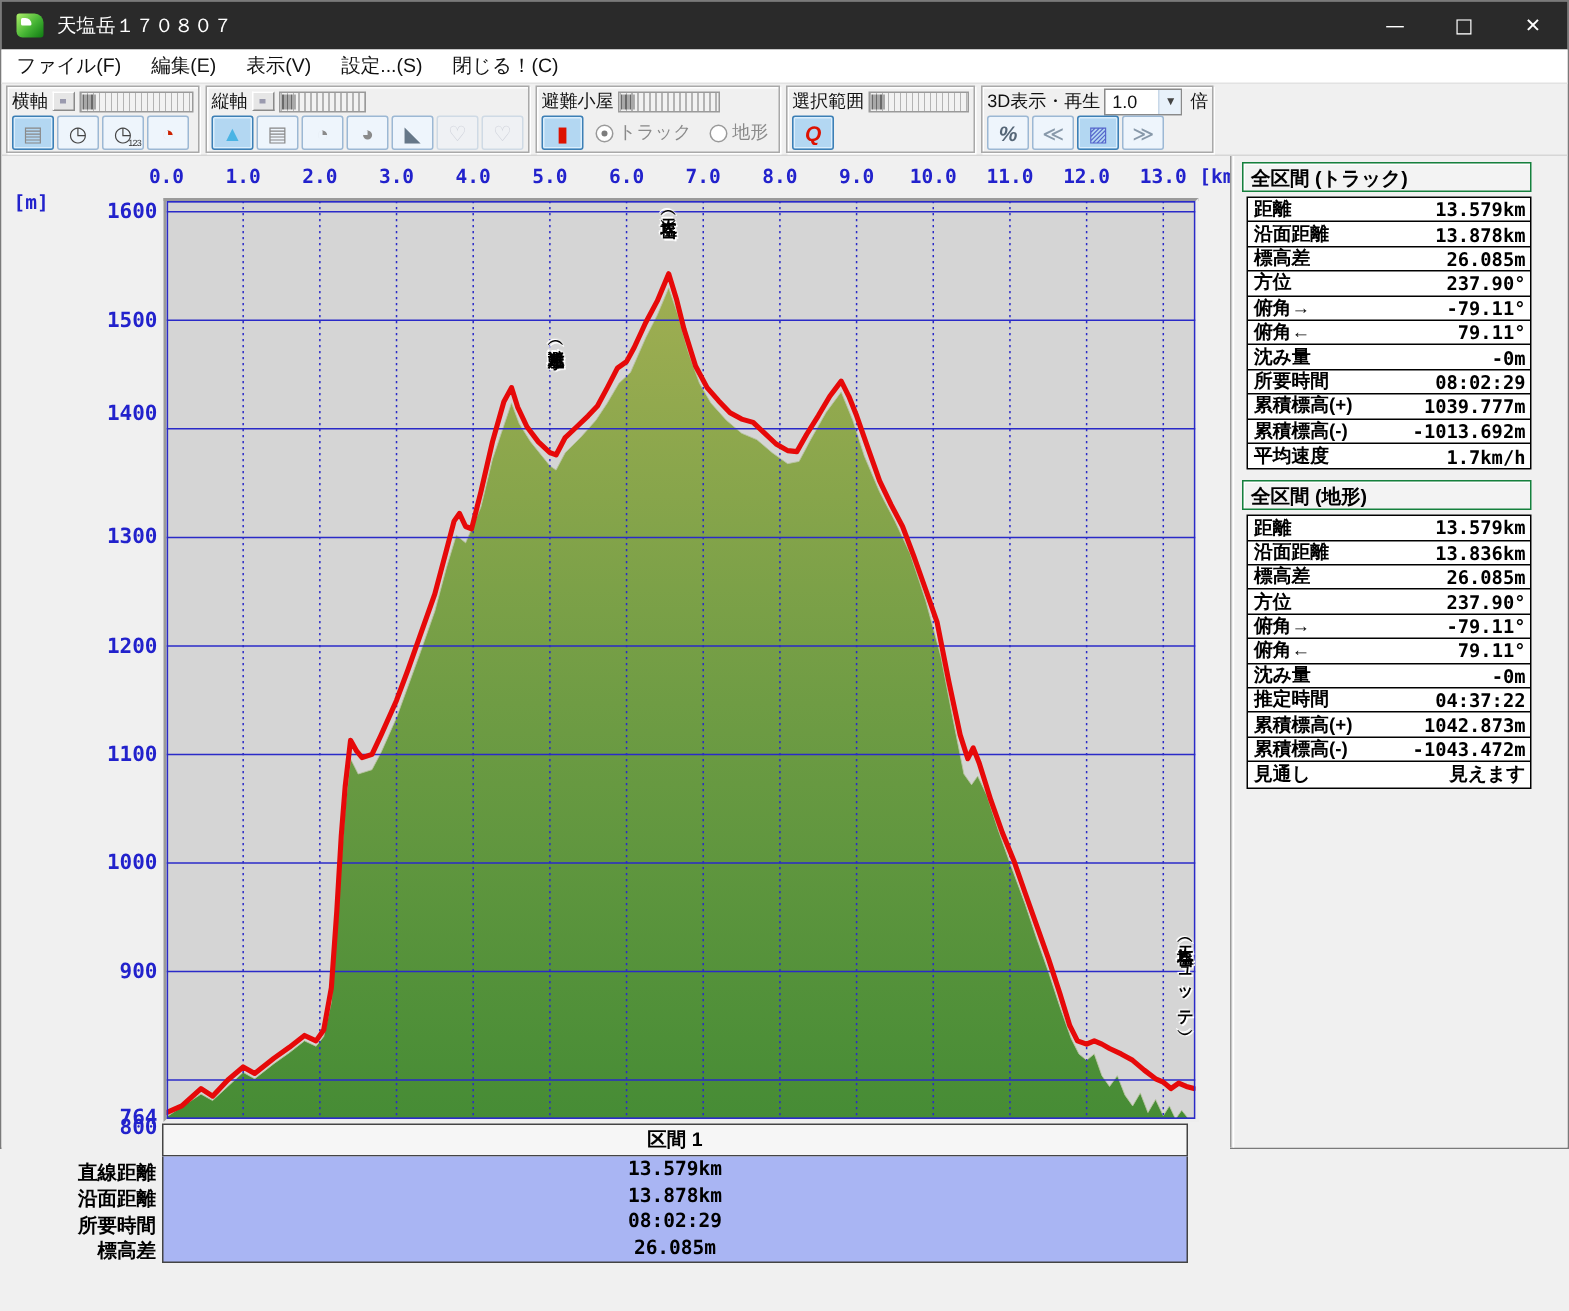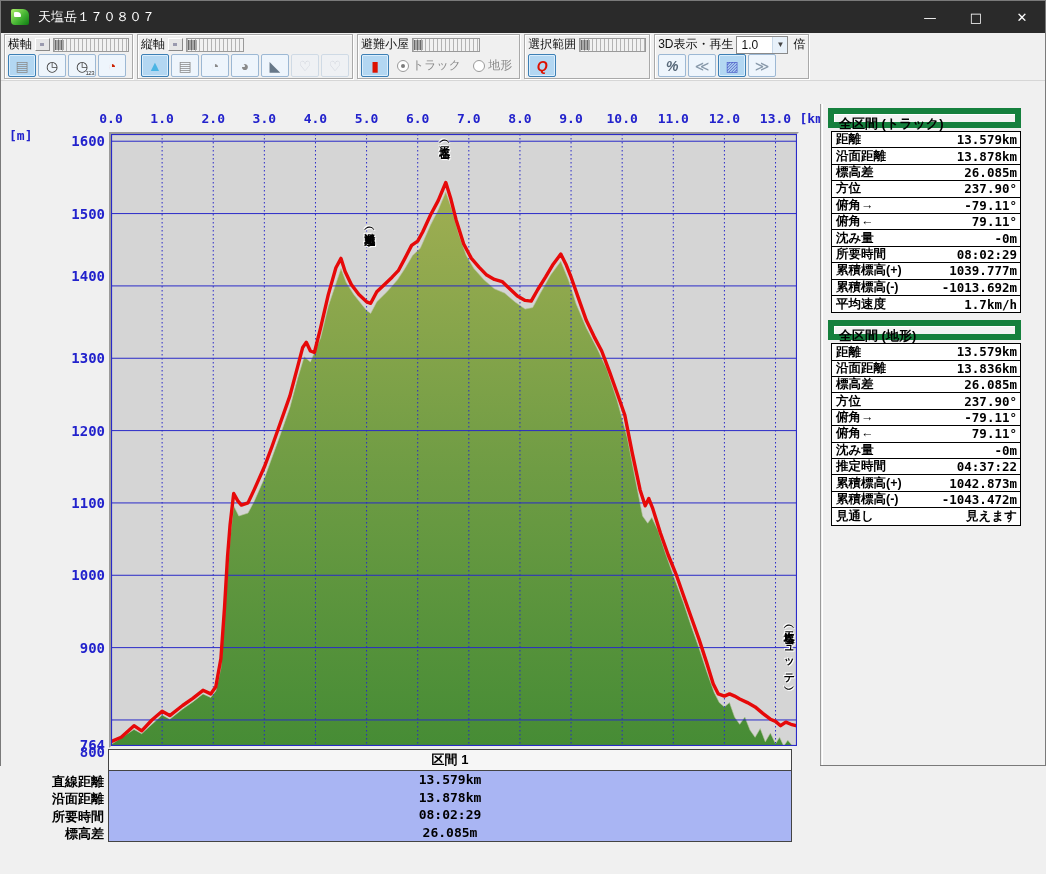--- a/index.html
+++ b/index.html
@@ -55,40 +55,47 @@
   .plot-outer { position:absolute; left:108px; top:28px; width:690px; height:616px; border:2px solid; border-color:#9a9a9a #eeeeee #eeeeee #9a9a9a; }
   .anno { position:absolute; writing-mode:vertical-rl; text-orientation:mixed; font-size:11px; font-weight:bold; color:#000; letter-spacing:1px; text-shadow:0 0 2px #fff,0 0 2px #fff,1px 1px 0 #fff,-1px -1px 0 #fff; white-space:nowrap; }
 
   
   .sec-header { position:absolute; left:107px; top:645px; width:684px; height:22px; background:#f6f6f6; border:1px solid #444; display:flex; align-items:center; justify-content:center; font-size:13px; font-weight:bold; color:#000; }
   .sec-body { position:absolute; left:107px; top:667px; width:684px; border:1px solid #444; border-top:none; background:#a9b5f3; }
   .sec-row { height:17.5px; display:flex; align-items:center; justify-content:center; font-family:"DejaVu Sans Mono", monospace; font-weight:bold; font-size:13px; color:#000; }
   .sec-left-label { position:absolute; left:0; width:103px; text-align:right; font-size:13px; font-weight:bold; color:#000; white-space:nowrap; }
 
   
-  .grp-header { height:20px; border:6px solid #15803d; box-shadow:inset 1px 1px 0 #fff; background:#f3f3f3; font-size:13px; font-weight:bold; color:#000; padding:1px 5px; margin:1px 0 3px 1px; width:193px; white-space:nowrap; }
+  .grp-header { height:20px; border:1px solid #15803d; box-shadow:inset 1px 1px 0 #fff; background:#f3f3f3; font-size:13px; font-weight:bold; color:#000; padding:1px 5px; margin:1px 0 3px 1px; width:193px; white-space:nowrap; }
   .grp-table { width:190px; border:1px solid #000; background:#fff; margin-left:4px; margin-bottom:7px; }
   .grp-row { height:16.4px; display:flex; align-items:center; justify-content:space-between; border-bottom:1px solid #000; padding:0 3px 0 4px; }
   .grp-row:last-child { border-bottom:none; }
   .grp-row .lbl { font-size:12.5px; font-weight:bold; color:#000; white-space:nowrap; }
   .grp-row .val { font-family:"DejaVu Sans Mono", monospace; font-size:12.5px; font-weight:bold; color:#000; white-space:nowrap; }
 </style>
 </head>
 <body>
 
 <div class="window">
   <div class="titlebar">
     <div class="app-icon"></div>
     <div class="title-text">天塩岳１７０８０７</div>
     <div class="win-btns">
       <div class="win-btn">—</div>
       <div class="win-btn">□</div>
       <div class="win-btn">✕</div>
     </div>
   </div>
+  <div class="menubar" id="menubar">
+      <div class="menu-item">ファイル(F)</div>
+      <div class="menu-item">編集(E)</div>
+      <div class="menu-item">表示(V)</div>
+      <div class="menu-item">設定...(S)</div>
+      <div class="menu-item">閉じる！(C)</div>
+    </div>
   <div class="toolbar" id="toolbar">
       <div class="tb-group">
         <div class="tb-row1">
           <span class="tb-label">横軸</span>
           <span class="mini-btn"></span>
           <span class="tb-slider" style="width: 76px;">
             <span class="thumb"></span>
           </span>
         </div>
         <div class="tb-row2">

